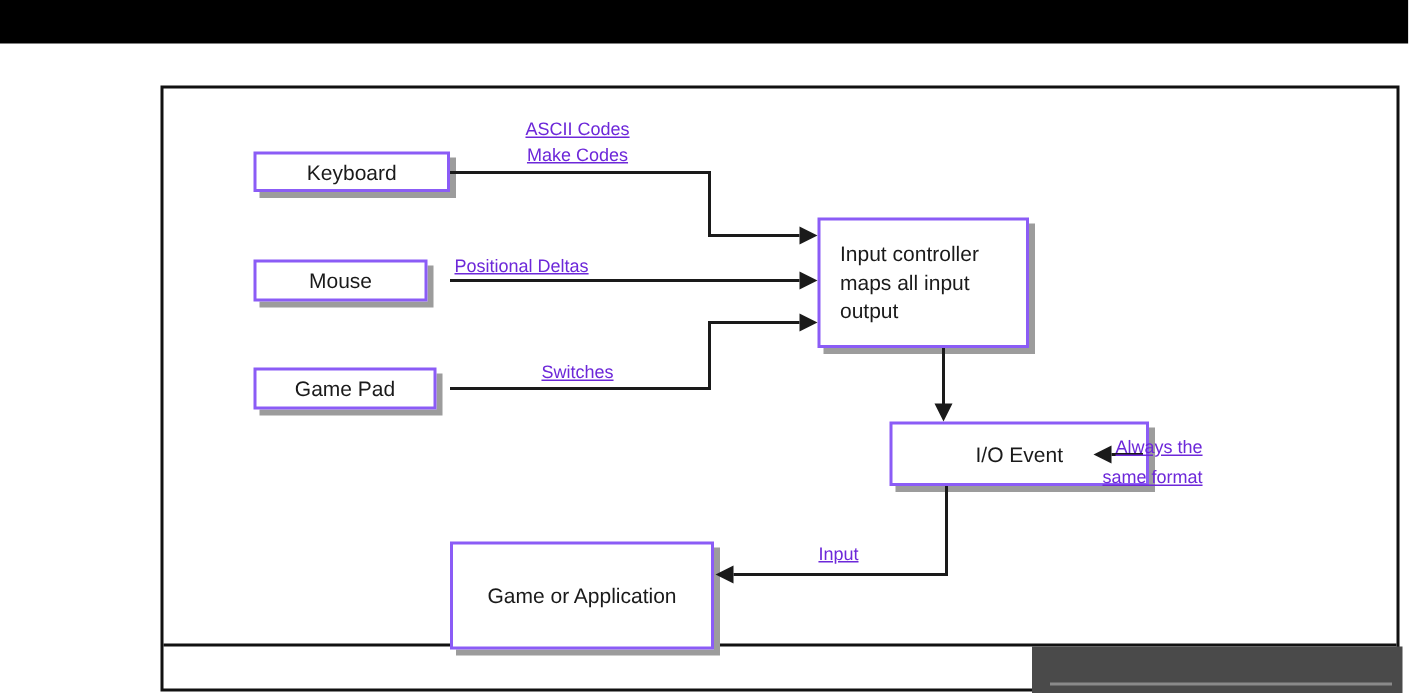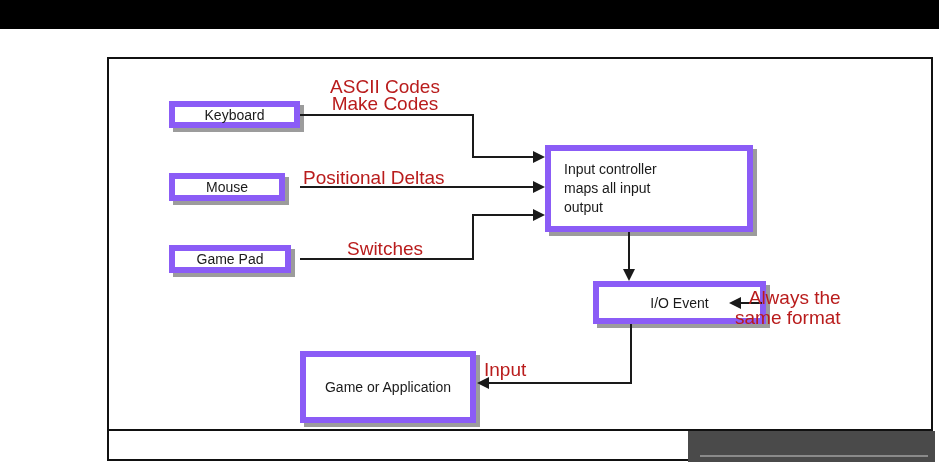--- a/index.html
+++ b/index.html
@@ -13,35 +13,35 @@
   .topbar { left:0; top:0; width:939px; height:29px; background:var(--topbar,#000); }
   .frame {
     left:107px; top:57px; width:826px; height:404px;
     border:2px solid #111; box-sizing:border-box;
   }
   .divider { left:109px; top:429px; width:822px; height:2px; background:#111; }
   .scanstrip { left:688px; top:431px; width:247px; height:31px; background:var(--strip,#4a4a4a); }
   .scanline { position:absolute; left:12px; bottom:5px; width:228px; height:2px; background:var(--stripline,#8a8a8a); }
 
   .node {
-    position:absolute; background:#fff; border:6px solid #8b5cf6;
+    position:absolute; background:#fff; border:2px solid #8b5cf6;
     box-sizing:border-box; box-shadow:4px 4px 0 var(--shadow,#9c9c9c);
     display:flex; align-items:center; justify-content:center;
     font-size:14px; line-height:16px; white-space:nowrap;
   }
   .keyboard  { left:169px; top:101px; width:131px; height:27px; }
   .mouse     { left:169px; top:173px; width:116px; height:28px; }
   .gamepad   { left:169px; top:245px; width:122px; height:28px; }
   .controller{
-    left:545px; top:145px; width:208px; height:87px;
+    left:545px; top:145px; width:141px; height:87px;
     flex-direction:column; align-items:flex-start; justify-content:center;
     padding-left:13px; line-height:19px;
   }
   .ioevent   { left:545px; top:281px; width:173px; height:43px;margin-left:48px; }
-  .gameapp   { left:300px; top:351px; width:176px; height:72px; }
+  .gameapp   { left:300px; top:361px; width:176px; height:72px; }
 
   .line { position:absolute; background:var(--line,#1a1a1a); }
   .arrow { position:absolute; width:0; height:0; }
   .arrow-right { border-top:6px solid transparent; border-bottom:6px solid transparent; border-left:12px solid var(--line,#1a1a1a); }
   .arrow-left  { border-top:6px solid transparent; border-bottom:6px solid transparent; border-right:12px solid var(--line,#1a1a1a); }
   .arrow-down  { border-left:6px solid transparent; border-right:6px solid transparent; border-top:12px solid var(--line,#1a1a1a); }
 
   #k-h1 { left:300px; top:114px; width:174px; height:2px; }
   #k-v  { left:472px; top:114px; width:2px;  height:44px; }
   #k-h2 { left:472px; top:156px; width:61px; height:2px; }
@@ -53,25 +53,25 @@
   #g-h2 { left:472px; top:214px; width:61px; height:2px; }
   #g-ar { left:533px; top:209px; }
   #cio-v  { left:628px; top:232px; width:2px; height:38px; }
   #cio-ar { left:623px; top:269px; }
   #ioa-v  { left:630px; top:324px; width:2px; height:60px; }
   #ioa-h  { left:489px; top:382px; width:143px; height:2px; }
   #ioa-ar { left:477px; top:377px; }
   #ann-ln { left:741px; top:302px; width:21px; height:2px; }
   #ann-ar { left:729px; top:297px; }
 
-  .lbl { position:absolute; font-size:19px; line-height:17px; color:#b91c1c; }
+  .lbl { position:absolute; font-size:12px; line-height:17px; color:#6d28d9;text-decoration:underline; }
   #lbl-ascii      { left:330px; top:78px;  width:110px; text-align:center; }
   #lbl-positional { left:303px; top:169px; width:164px; }
   #lbl-switches   { left:315px; top:240px; width:140px; text-align:center; }
-  #lbl-input      { left:484px; top:361px; width:80px;  text-align:left; }
+  #lbl-input      { left:519px; top:361px; width:80px;  text-align:center; }
   #lbl-annotation { left:735px; top:288px; line-height:20px; text-align:right; }
 </style>
 </head>
 <body>
 
 <div class="page">
 
   <div class="abs topbar"></div>
 
   <div class="abs frame"></div>

